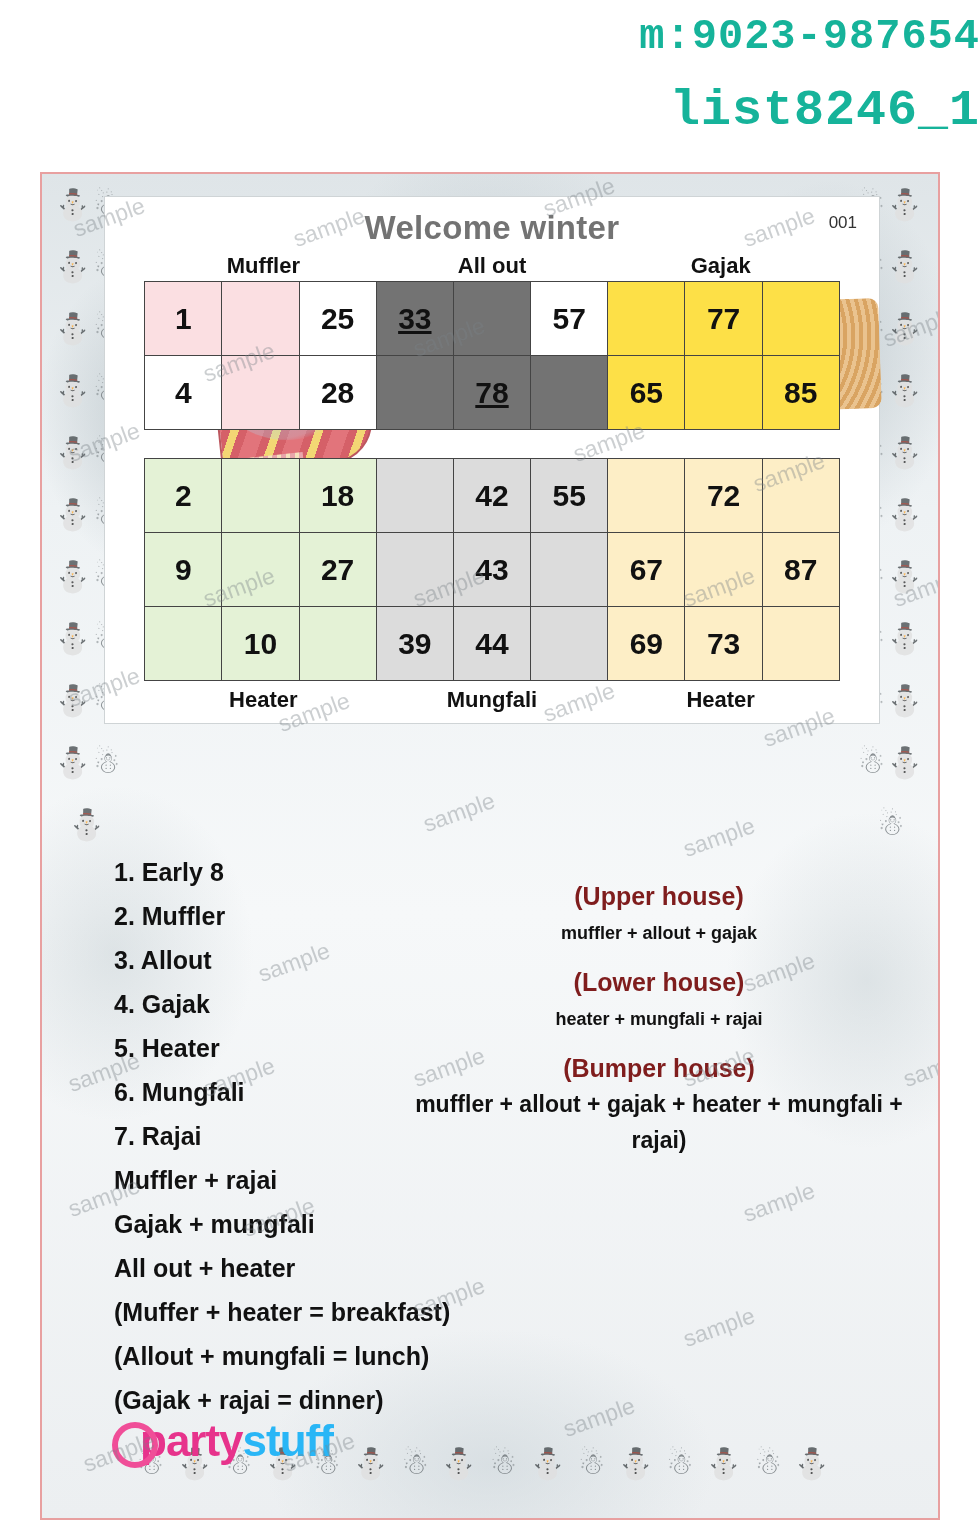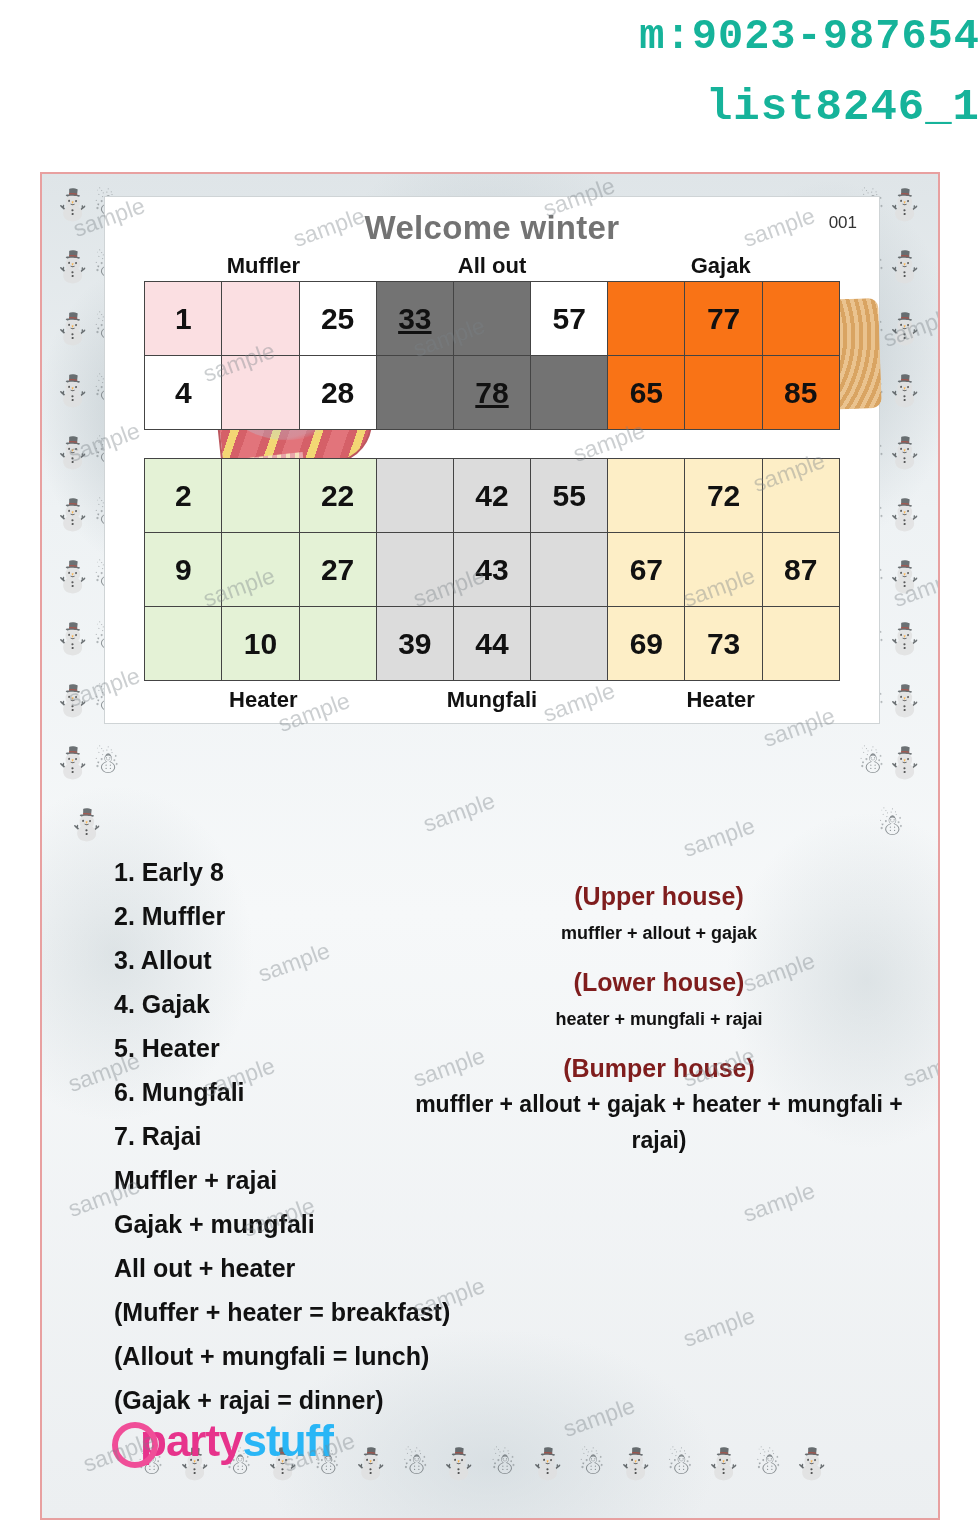--- a/index.html
+++ b/index.html
@@ -23,21 +23,21 @@
   .phone {
     font-family: "Liberation Mono", monospace;
     font-size: 42px;
     font-weight: bold;
     color: #16b39a;
     letter-spacing: 1px;
     line-height: 1.1;
   }
   .listid {
     font-family: "Liberation Mono", monospace;
-    font-size: 44px;
+    font-size: 50px;
     font-weight: bold;
     color: #16b39a;
     letter-spacing: 1px;
     margin-top: 22px;
   }
 
   
   .ticket-outer {
     position: absolute;
     left: 40px;
@@ -154,21 +154,21 @@
     text-align: center;
     vertical-align: middle;
     font-size: 30px;
     font-weight: bold;
     color: #111;
     padding: 0;
     width: 76.2px;
   }
   .c-pink  { background: #fbdfe2; }
   .c-green { background: #737373; text-decoration: underline; }
-  .c-red   { background: #f97316; }
+  .c-red   { background: #fde047; }
   .c-gray  { background: #dcdcdc; }
   .c-cream { background: #fdeec6; }
   .c-lgreen{ background: #e4f2d6; }
   .c-white { background: #ffffff; }
 
   .grid-wrap { position: relative; }
 
   
   .deco { position: absolute; z-index: 1; pointer-events: none; }
 
@@ -388,21 +388,21 @@
     <div class="grid-wrap">
       <div class="deco heater"></div>
       <div class="deco mungfali" style="left:280px;"></div>
       <div class="deco rajai" style="left:530px;"></div>
 
       <table class="tambola">
         <tbody>
             <tr>
           <td class="c-lgreen">2</td>
           <td class="c-lgreen"></td>
-          <td class="c-lgreen">22</td>
+          <td class="c-lgreen">18</td>
           <td class="c-gray"></td>
           <td class="c-gray">42</td>
           <td class="c-gray">55</td>
           <td class="c-cream"></td>
           <td class="c-cream">72</td>
           <td class="c-cream"></td>
         </tr>
         <tr>
           <td class="c-lgreen">9</td>
           <td class="c-lgreen"></td>

